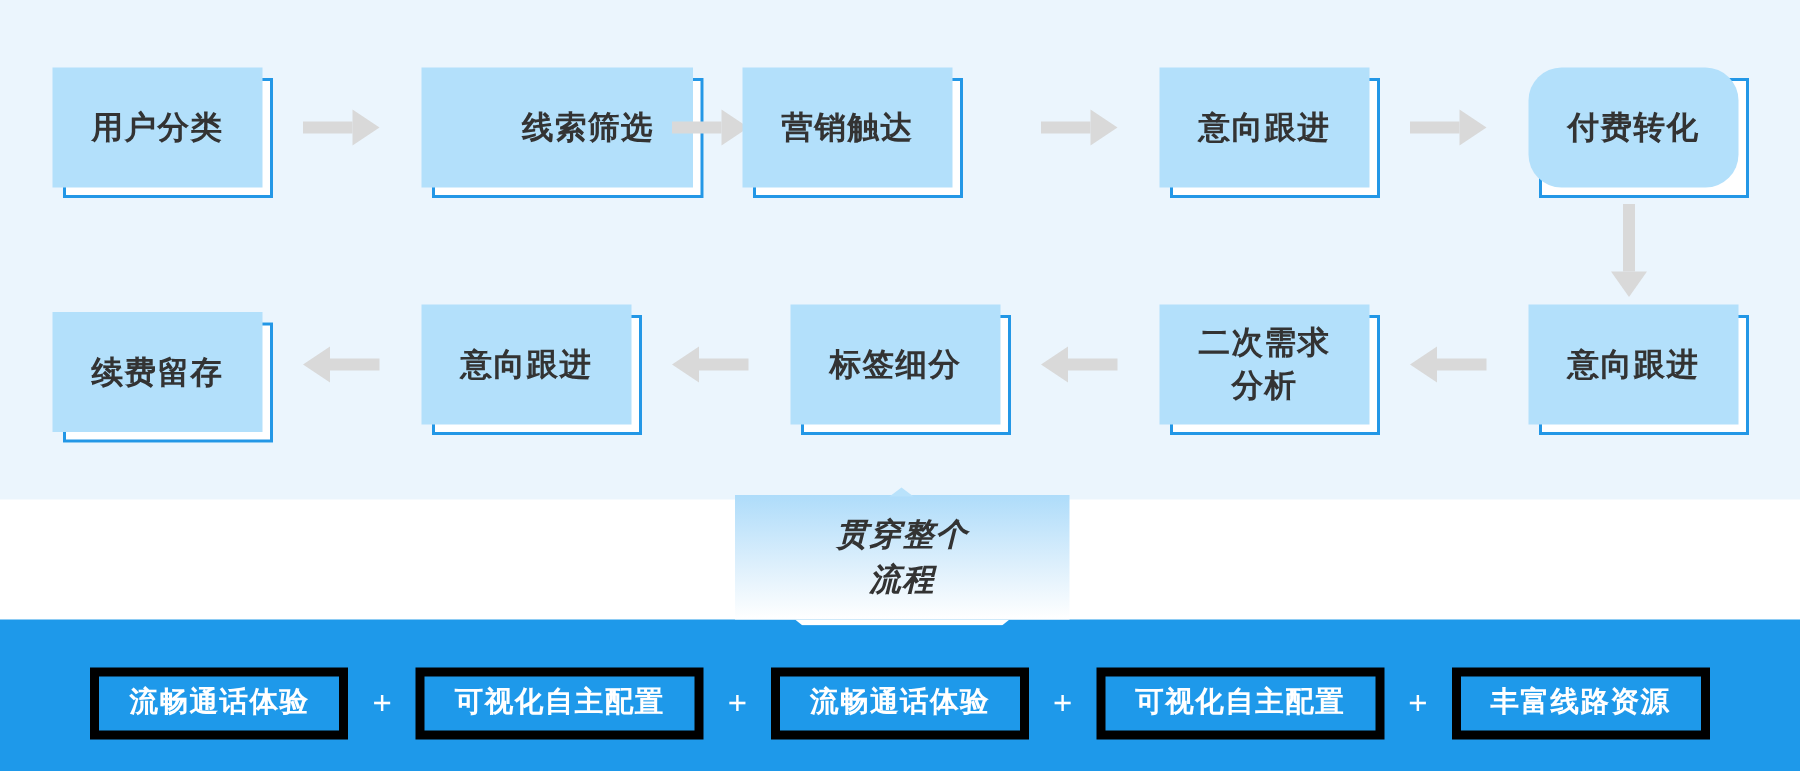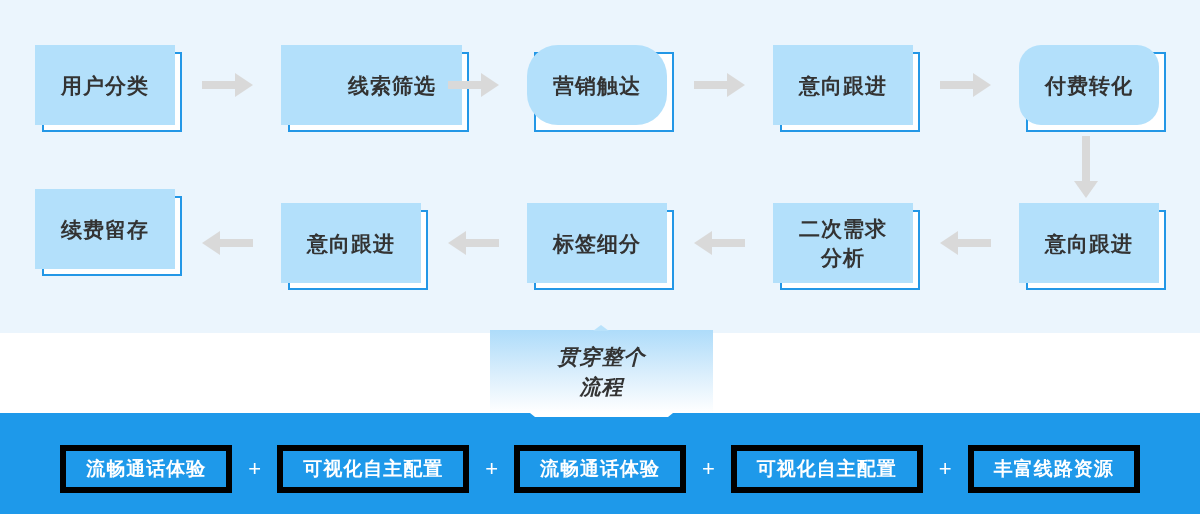--- a/index.html
+++ b/index.html
@@ -82,21 +82,21 @@
       <i class="shaft"></i>
         <i class="head"></i>
     </div>
     <div class="fbox" style="left:281px;top:45px;padding-left:41px;">
       <span class="fbox-label">线索筛选</span>
     </div>
     <div class="arrow arrow-right" style="left:448px;top:73px;">
       <i class="shaft"></i>
         <i class="head"></i>
     </div>
-    <div class="fbox" style="left:527px;top:45px;border-radius:31px;">
+    <div class="fbox" style="left:495px;top:45px;">
       <span class="fbox-label">营销触达</span>
     </div>
     <div class="arrow arrow-right" style="left:694px;top:73px;">
       <i class="shaft"></i>
         <i class="head"></i>
     </div>
     <div class="fbox" style="left:773px;top:45px;">
       <span class="fbox-label">意向跟进</span>
     </div>
     <div class="arrow arrow-right" style="left:940px;top:73px;">
@@ -105,21 +105,21 @@
     </div>
     <div class="fbox" style="left:1019px;top:45px;border-radius:22px;">
       <span class="fbox-label">付费转化</span>
     </div>
 
     <div class="arrow arrow-down" style="left:1074px;top:136px;width:24px;">
       <i class="shaft"></i>
         <i class="head"></i>
     </div>
 
-    <div class="fbox" style="left:35px;top:189px;">
+    <div class="fbox" style="left:35px;top:208px;">
       <span class="fbox-label">续费留存</span>
     </div>
     <div class="arrow arrow-left" style="left:202px;top:231px;">
       <i class="head"></i>
         <i class="shaft"></i>
     </div>
     <div class="fbox" style="left:281px;top:203px;">
       <span class="fbox-label">意向跟进</span>
     </div>
     <div class="arrow arrow-left" style="left:448px;top:231px;">

